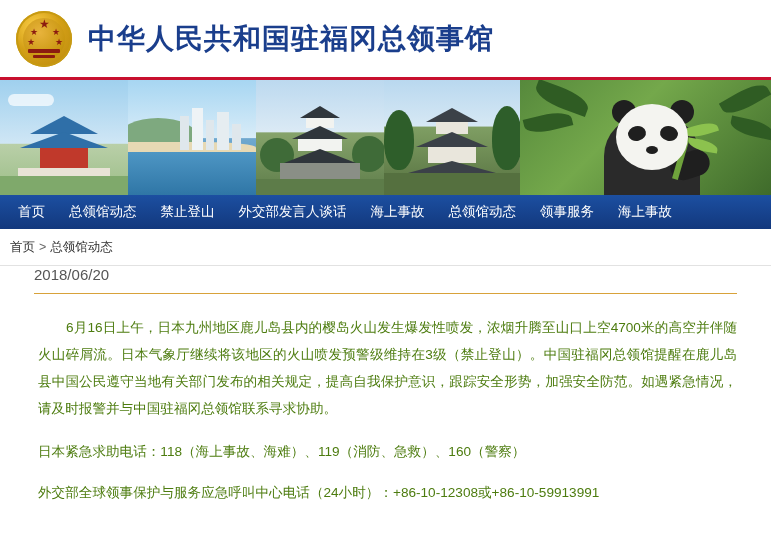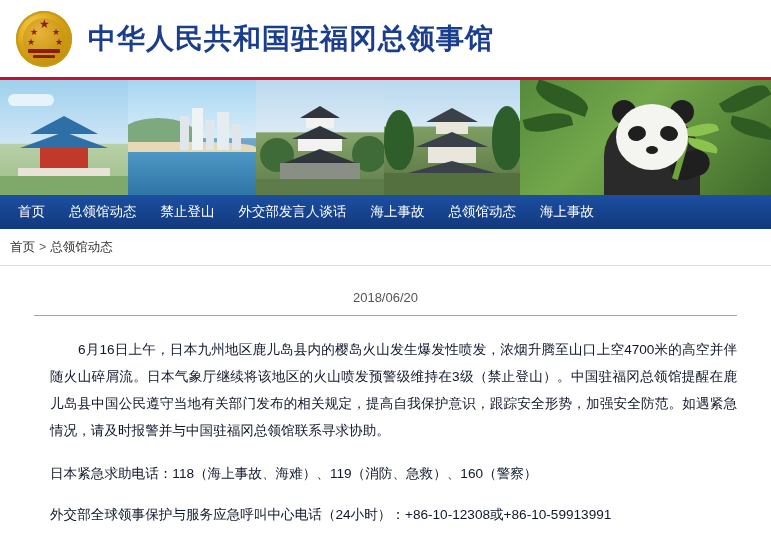--- a/index.html
+++ b/index.html
@@ -165,30 +165,29 @@
   .crumb a { color:#333; text-decoration:none; }
   .crumb .sep { margin:0 4px; color:#666; }
 
   
   .article { width:771px; padding:0 34px; }
   .art-title {
     text-align:center; font-size:17.5px; font-weight:bold; color:#1a1a1a;
     padding:26px 0 16px 0; letter-spacing:.5px;
   }
   .art-date {
-    text-align:center; font-size:13px; color:#555;
+    font-size:15px; color:#555;
     padding-bottom:8px;
-    margin-top:24px;
   }
   .divider { height:1px; background:#d8a23a; margin:2px 0 0 0; }
 
   .body-text { padding-top:20px; }
   .body-text p {
-    margin:0 0 16px 16px;
-    font-size:13.6px; line-height:27px; color:#0f172a;
+    margin:0 0 16px 4px;
+    font-size:13.6px; line-height:27px; color:#4d7c0f;
     text-align:justify;
   }
   .body-text p.indent { text-indent:28px; }
   .body-text p.tight { margin-bottom:14px; }
 </style>
 </head>
 <body>
 
 <div class="header">
   <div class="header-inner">
@@ -270,20 +269,21 @@
   </div>
 </div>
 
 <div class="nav">
   <div class="item">首页</div>
   <div class="item">总领馆动态</div>
   <div class="item">禁止登山</div>
   <div class="item">外交部发言人谈话</div>
   <div class="item">海上事故</div>
   <div class="item">总领馆动态</div>
+  <div class="item">领事服务</div>
   <div class="item">海上事故</div>
 </div>
 
 <div class="crumbwrap">
   <div class="crumb">
     <a href="#">首页</a><span class="sep">&gt;</span><span>总领馆动态</span>
   </div>
 </div>
 
 <div class="article">

